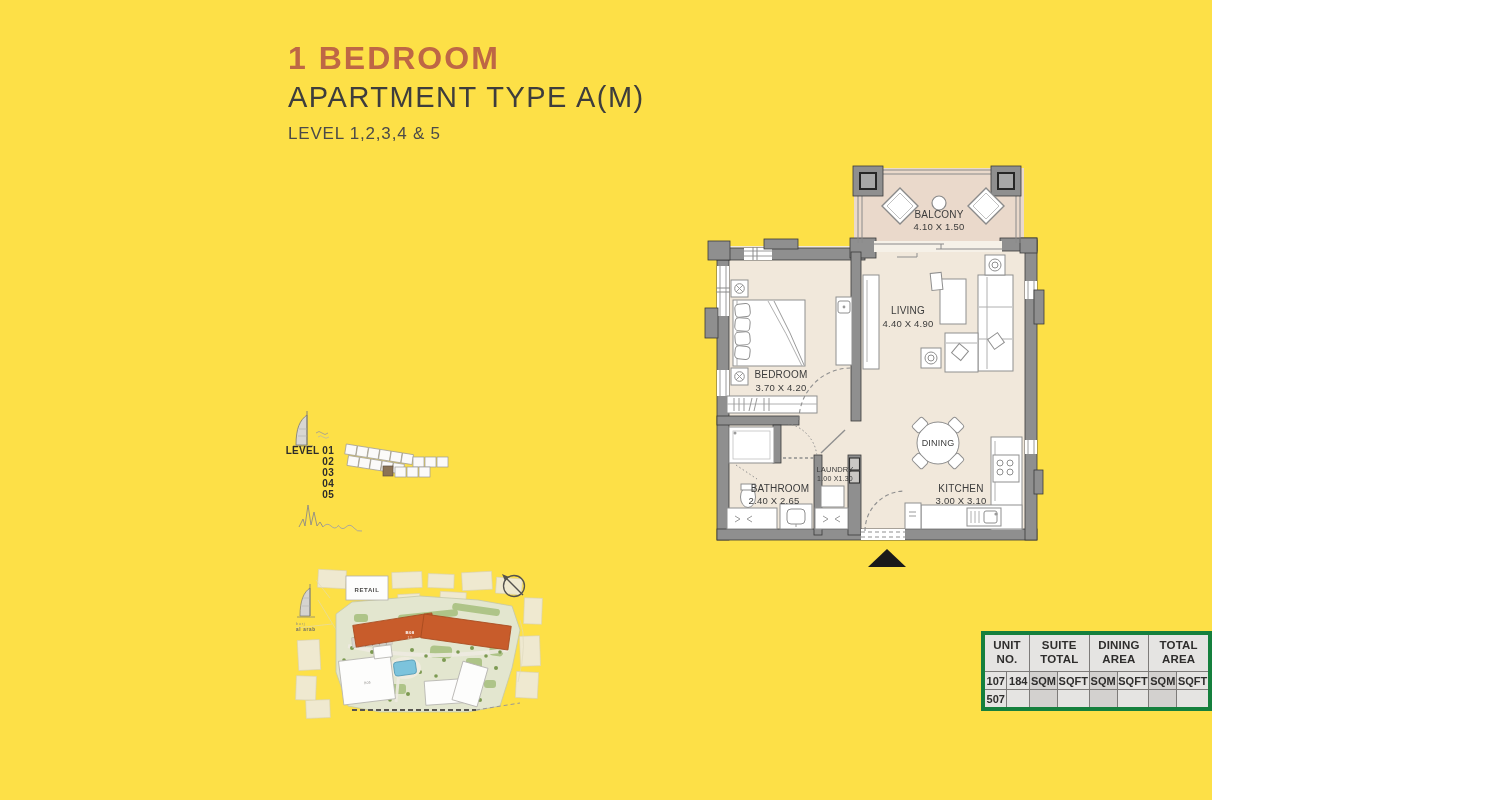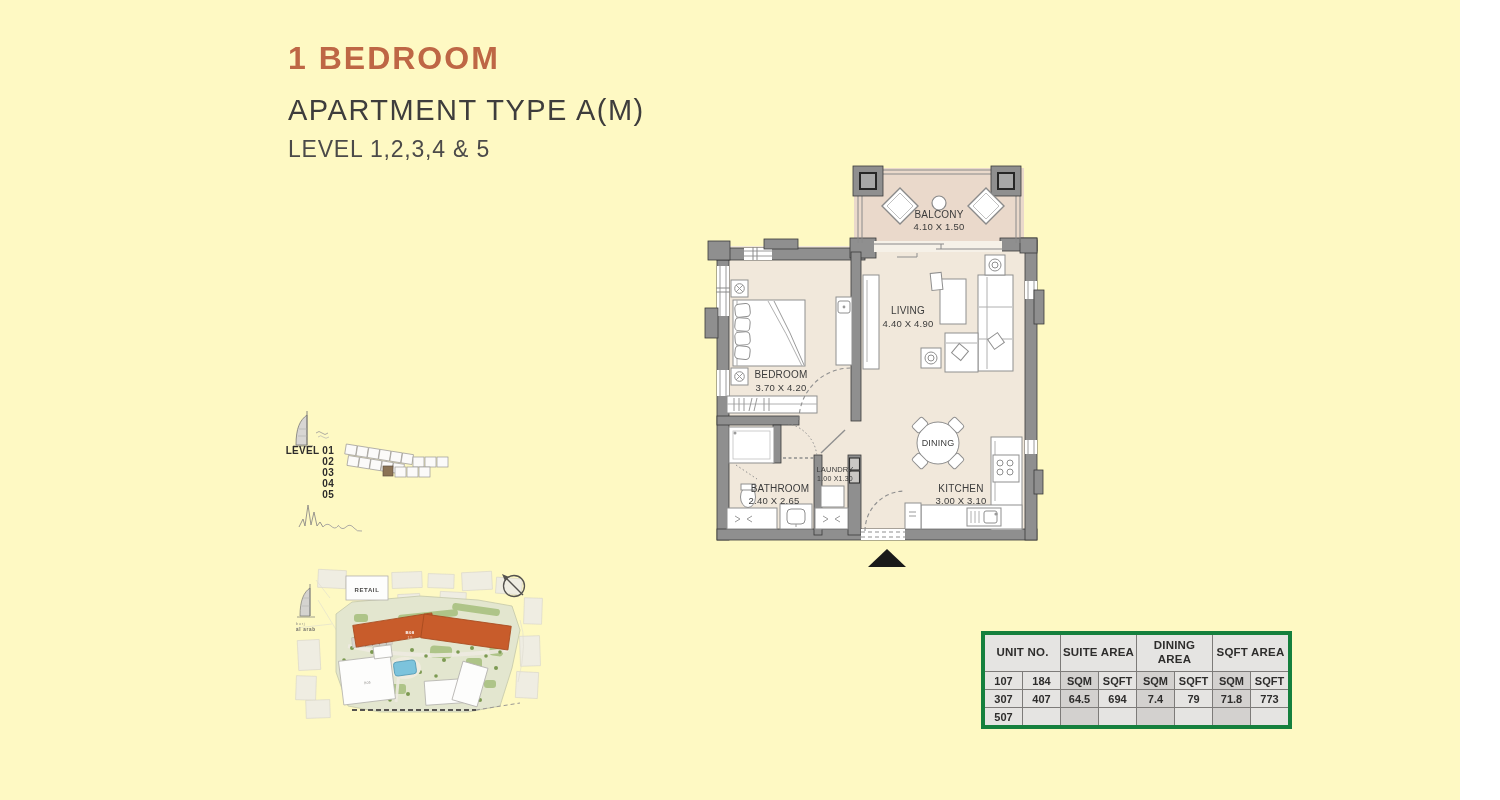--- a/index.html
+++ b/index.html
@@ -1,23 +1,23 @@
 <!DOCTYPE html>
 <html><head>
 <meta charset="utf-8">
 <style>
   html,body{margin:0;padding:0;background:#ffffff;}
-  #page{position:relative;width:1460px;height:800px;background:#fef9c3;overflow:hidden;
+  #page{position:relative;width:1212px;height:800px;background:#fde047;overflow:hidden;
         font-family:"Liberation Sans",sans-serif;}
 
   
   .hdr{position:absolute;left:288px;top:42px;}
   .hdr-title{font-size:32px;font-weight:700;letter-spacing:2px;color:#BE6745;line-height:1.0;}
-  .hdr-sub{font-size:29px;font-weight:400;letter-spacing:1.5px;color:#3E3D3C;margin-top:22px;line-height:1.0;}
-  .hdr-level{font-size:23px;font-weight:400;letter-spacing:.8px;color:#4B4A49;margin-top:13px;line-height:1.0;}
+  .hdr-sub{font-size:29px;font-weight:400;letter-spacing:1.5px;color:#3E3D3C;margin-top:9px;line-height:1.0;}
+  .hdr-level{font-size:17px;font-weight:400;letter-spacing:.8px;color:#4B4A49;margin-top:13px;line-height:1.0;}
 
   
   .abs{position:absolute;}
 
   
   .fp-label{font-family:"Liberation Sans",sans-serif;fill:#3B3B3B;letter-spacing:.2px;}
   .fp-name{font-size:10px;}
   .fp-dims{font-size:9.5px;}
   .fp-small{font-size:7.5px;}
   .fp-smaller{font-size:7px;}
@@ -445,43 +445,33 @@
     </g>
 
     <line x1="352" y1="710" x2="476" y2="710" stroke="#55534F" stroke-width="1.8" stroke-dasharray="5,3"></line>
     <line x1="476" y1="710" x2="520" y2="703" stroke="#9A9894" stroke-width="1" stroke-dasharray="4,3"></line>
   </svg>
 
   <table class="area-table">
     <tbody>
         <tr>
       <th class="grp" colspan="2">UNIT NO.</th>
-      <th class="grp" colspan="2">SUITE AREA</th>
+      <th class="grp" colspan="2">SUITE TOTAL</th>
       <th class="grp" colspan="2">DINING AREA</th>
-      <th class="grp" colspan="2">SQFT AREA</th>
+      <th class="grp" colspan="2">TOTAL AREA</th>
     </tr>
     <tr>
       <td>107</td>
       <td>184</td>
       <td class="sqm">SQM</td>
       <td>SQFT</td>
       <td class="sqm">SQM</td>
       <td>SQFT</td>
       <td class="sqm">SQM</td>
       <td>SQFT</td>
-    </tr>
-    <tr>
-      <td>307</td>
-      <td>407</td>
-      <td class="sqm">64.5</td>
-      <td>694</td>
-      <td class="sqm">7.4</td>
-      <td>79</td>
-      <td class="sqm">71.8</td>
-      <td>773</td>
     </tr>
     <tr>
       <td>507</td>
       <td></td>
       <td class="sqm"></td>
       <td></td>
       <td class="sqm"></td>
       <td></td>
       <td class="sqm"></td>
       <td></td>

